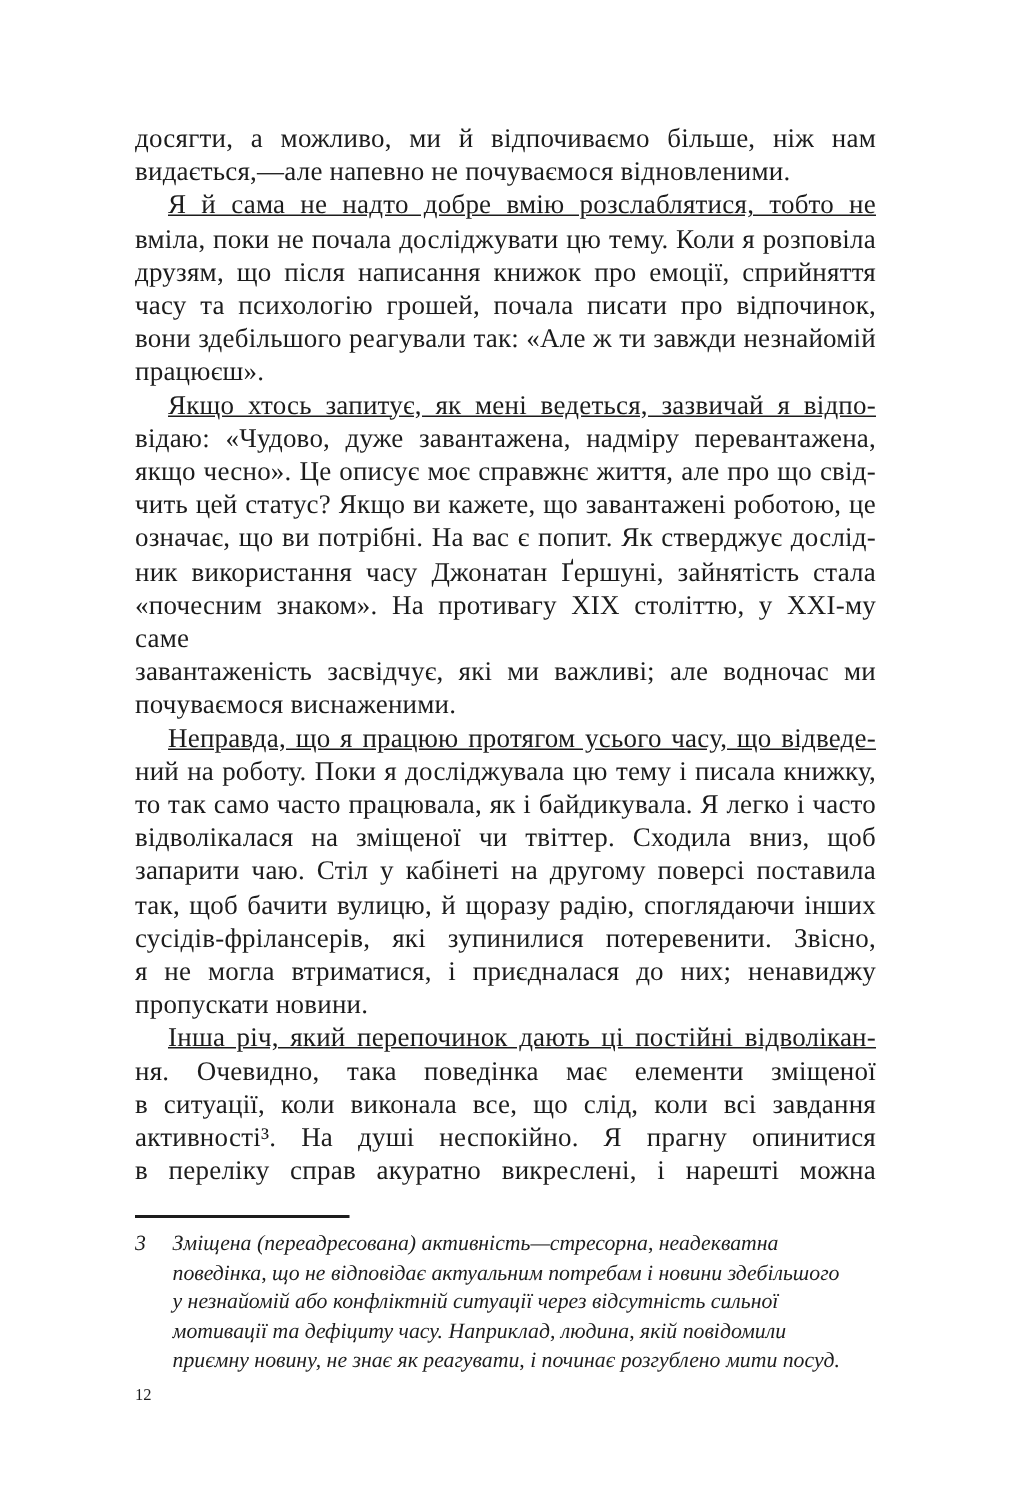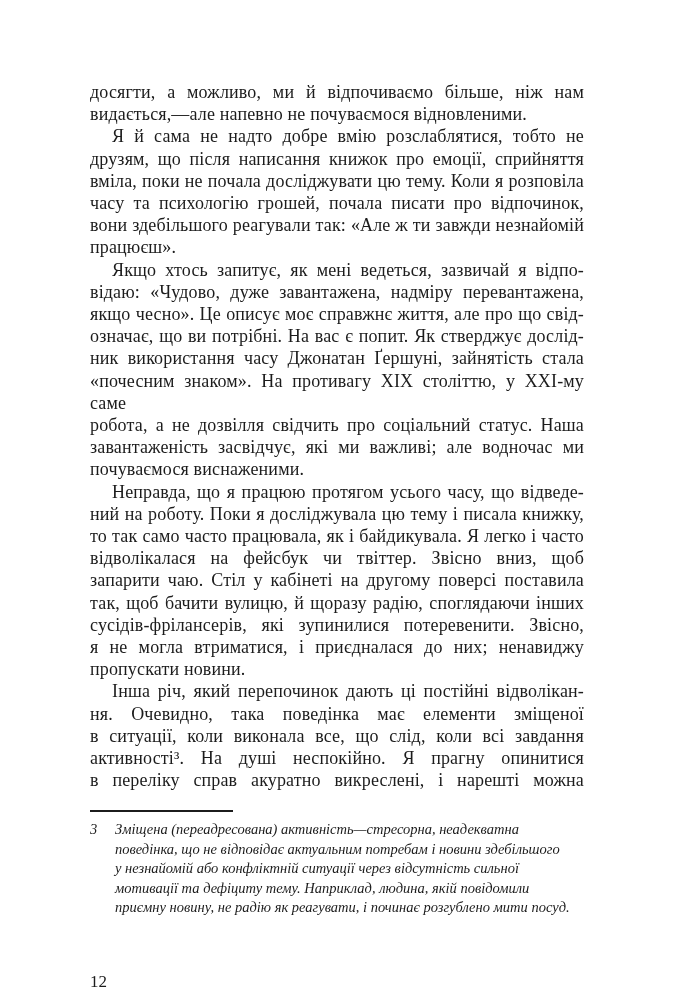--- a/index.html
+++ b/index.html
@@ -29,20 +29,21 @@
     text-align: justify;
     text-align-last: justify;
     white-space: normal;
   }
   .line.last {
     text-align: right;
     text-align-last: left;
   }
   .line.indent {
     text-indent: 22px;
+    text-decoration: underline;
   }
   .footnote-block {
     position: absolute;
     left: 90px;
     top: 810px;
     width: 494px;
   }
   .fn-rule {
     width: 143px;
     height: 0;
@@ -62,74 +63,74 @@
   }
   .fn-lines {
     flex: 1 1 auto;
   }
   .fn-line {
     text-align: left;
   }
   .page-number {
     position: absolute;
     left: 90px;
-    top: 972px;
-    font-size: 17px;
+    top: 920px;
+    font-size: 11px;
     line-height: 20px;
     font-style: normal;
   }
 </style>
 </head>
 <body>
 
 <div class="page">
 
   <div class="body-text" id="body-text">
       <div class="line">досягти, а можливо, ми й відпочиваємо більше, ніж нам</div>
       <div class="line last">видається,—але напевно не почуваємося відновленими.</div>
       <div class="line indent">Я й сама не надто добре вмію розслаблятися, тобто не</div>
+      <div class="line">вміла, поки не почала досліджувати цю тему. Коли я розповіла</div>
       <div class="line">друзям, що після написання книжок про емоції, сприйняття</div>
-      <div class="line">вміла, поки не почала досліджувати цю тему. Коли я розповіла</div>
       <div class="line">часу та психологію грошей, почала писати про відпочинок,</div>
       <div class="line">вони здебільшого реагували так: «Але ж ти завжди незнайомій</div>
       <div class="line last">працюєш».</div>
       <div class="line indent">Якщо хтось запитує, як мені ведеться, зазвичай я відпо-</div>
       <div class="line">відаю: «Чудово, дуже завантажена, надміру перевантажена,</div>
       <div class="line">якщо чесно». Це описує моє справжнє життя, але про що свід-</div>
+      <div class="line">чить цей статус? Якщо ви кажете, що завантажені роботою, це</div>
       <div class="line">означає, що ви потрібні. На вас є попит. Як стверджує дослід-</div>
       <div class="line">ник використання часу Джонатан Ґершуні, зайнятість стала</div>
       <div class="line">«почесним знаком». На противагу XIX століттю, у XXI-му саме</div>
-      <div class="line">робота, а не дозвілля свідчить про соціальний статус. Наша</div>
       <div class="line">завантаженість засвідчує, які ми важливі; але водночас ми</div>
       <div class="line last">почуваємося виснаженими.</div>
       <div class="line indent">Неправда, що я працюю протягом усього часу, що відведе-</div>
       <div class="line">ний на роботу. Поки я досліджувала цю тему і писала книжку,</div>
       <div class="line">то так само часто працювала, як і байдикувала. Я легко і часто</div>
-      <div class="line">відволікалася на фейсбук чи твіттер. Звісно вниз, щоб</div>
+      <div class="line">відволікалася на зміщеної чи твіттер. Сходила вниз, щоб</div>
       <div class="line">запарити чаю. Стіл у кабінеті на другому поверсі поставила</div>
       <div class="line">так, щоб бачити вулицю, й щоразу радію, споглядаючи інших</div>
       <div class="line">сусідів-фрілансерів, які зупинилися потеревенити. Звісно,</div>
       <div class="line">я не могла втриматися, і приєдналася до них; ненавиджу</div>
       <div class="line last">пропускати новини.</div>
       <div class="line indent">Інша річ, який перепочинок дають ці постійні відволікан-</div>
       <div class="line">ня. Очевидно, така поведінка має елементи зміщеної</div>
       <div class="line">в ситуації, коли виконала все, що слід, коли всі завдання</div>
       <div class="line">активності³. На душі неспокійно. Я прагну опинитися</div>
       <div class="line">в переліку справ акуратно викреслені, і нарешті можна</div>
     </div>
 
   <div class="footnote-block">
     <div class="fn-rule"></div>
     <div class="fn-row">
       <div class="fn-num">3</div>
       <div class="fn-lines" id="fn-lines">
           <div class="fn-line">Зміщена (переадресована) активність—стресорна, неадекватна</div>
           <div class="fn-line">поведінка, що не відповідає актуальним потребам і новини здебільшого</div>
           <div class="fn-line">у незнайомій або конфліктній ситуації через відсутність сильної</div>
-          <div class="fn-line">мотивації та дефіциту тему. Наприклад, людина, якій повідомили</div>
-          <div class="fn-line">приємну новину, не радію як реагувати, і починає розгублено мити посуд.</div>
+          <div class="fn-line">мотивації та дефіциту часу. Наприклад, людина, якій повідомили</div>
+          <div class="fn-line">приємну новину, не знає як реагувати, і починає розгублено мити посуд.</div>
         </div>
     </div>
   </div>
 
   <div class="page-number">12</div>
 
 </div>
 
 </body></html>

